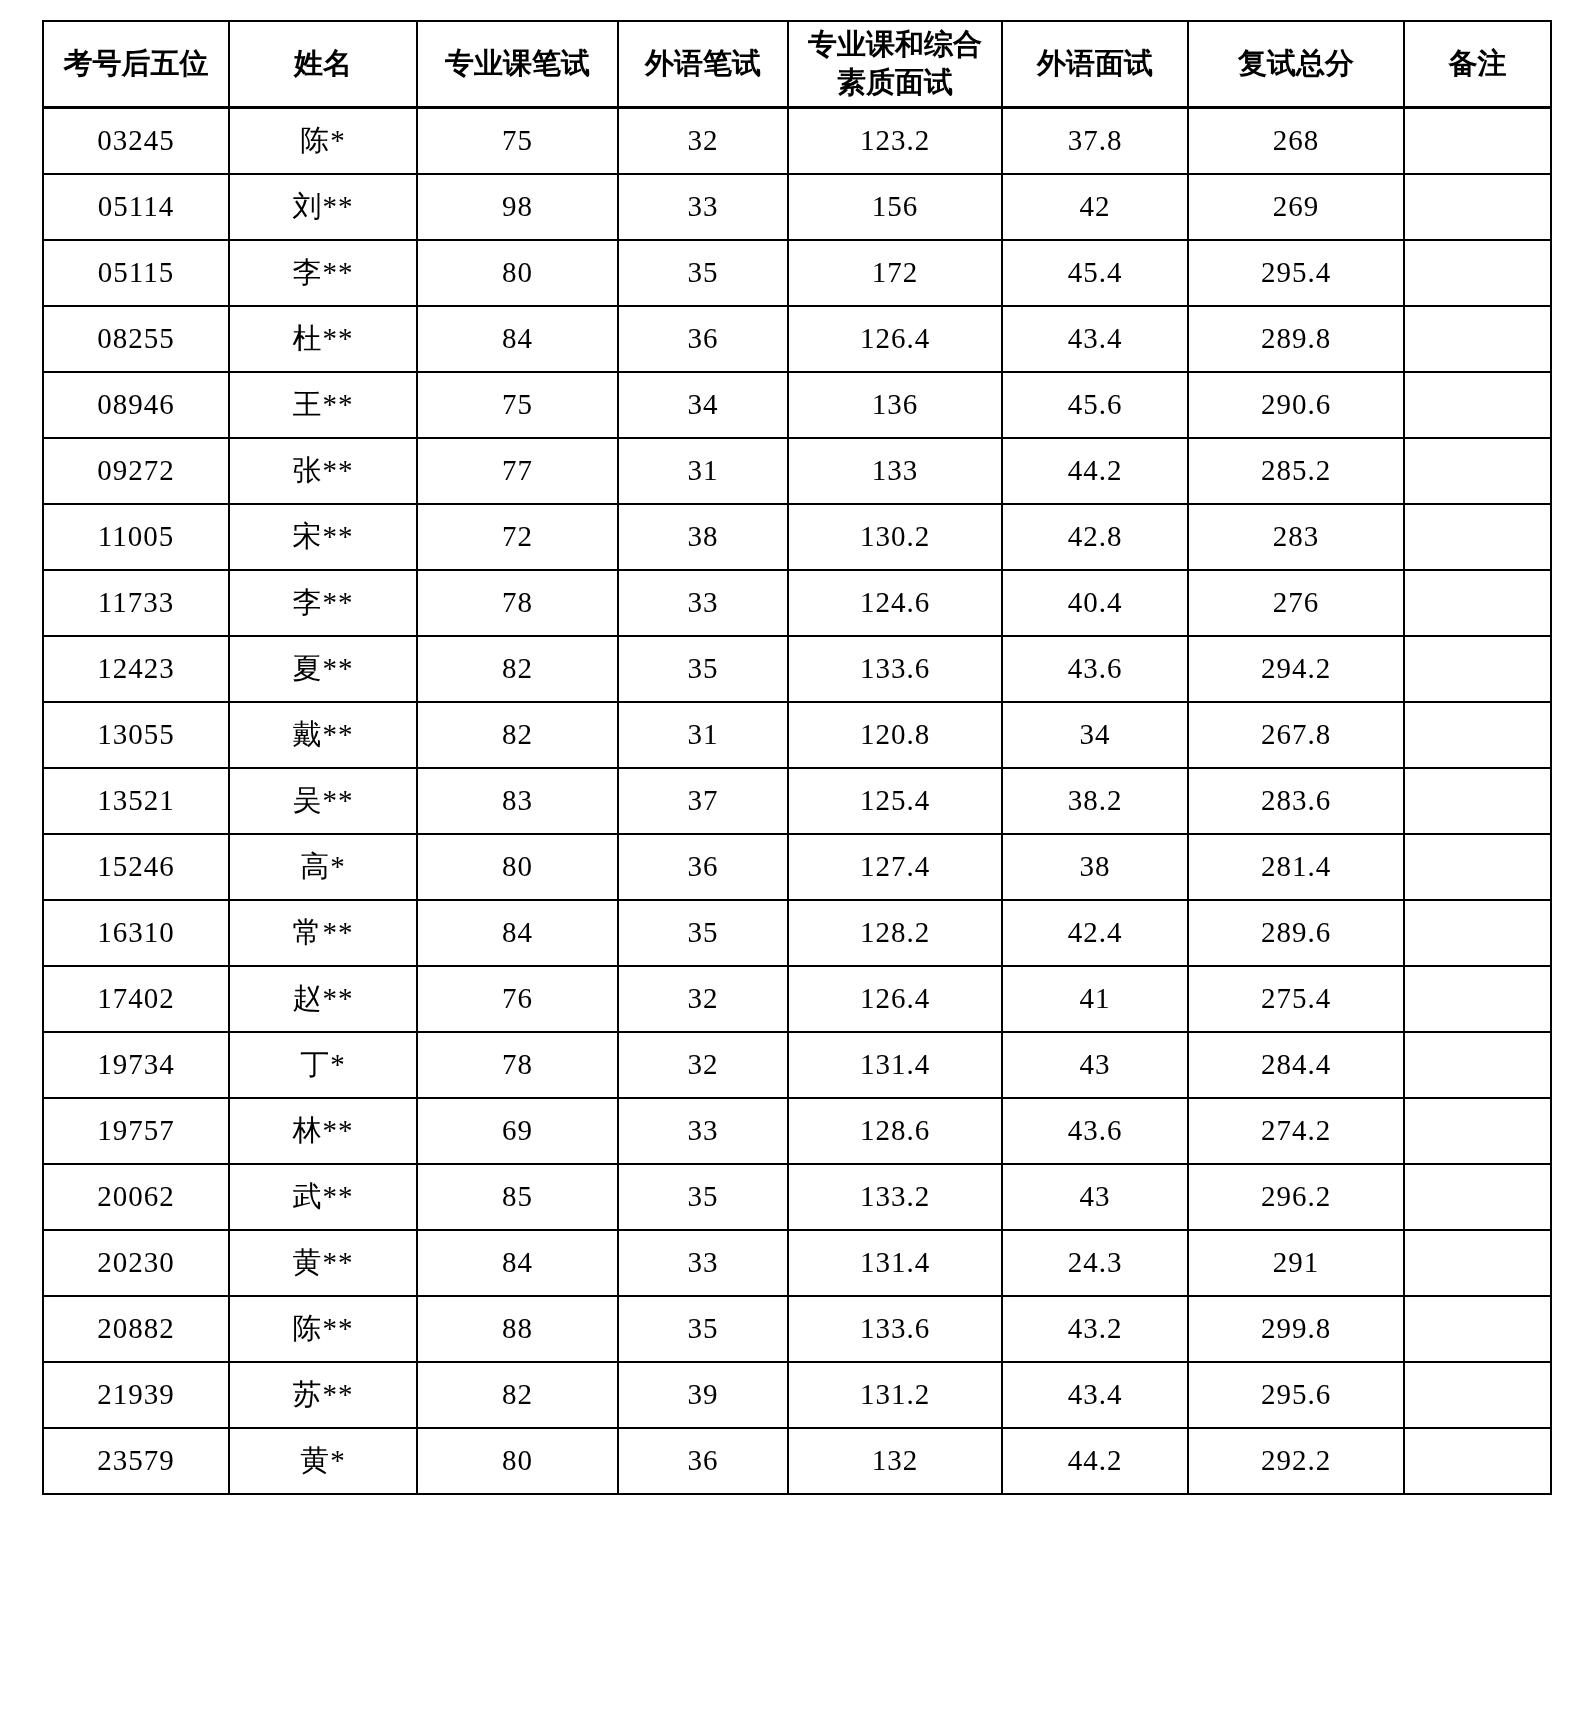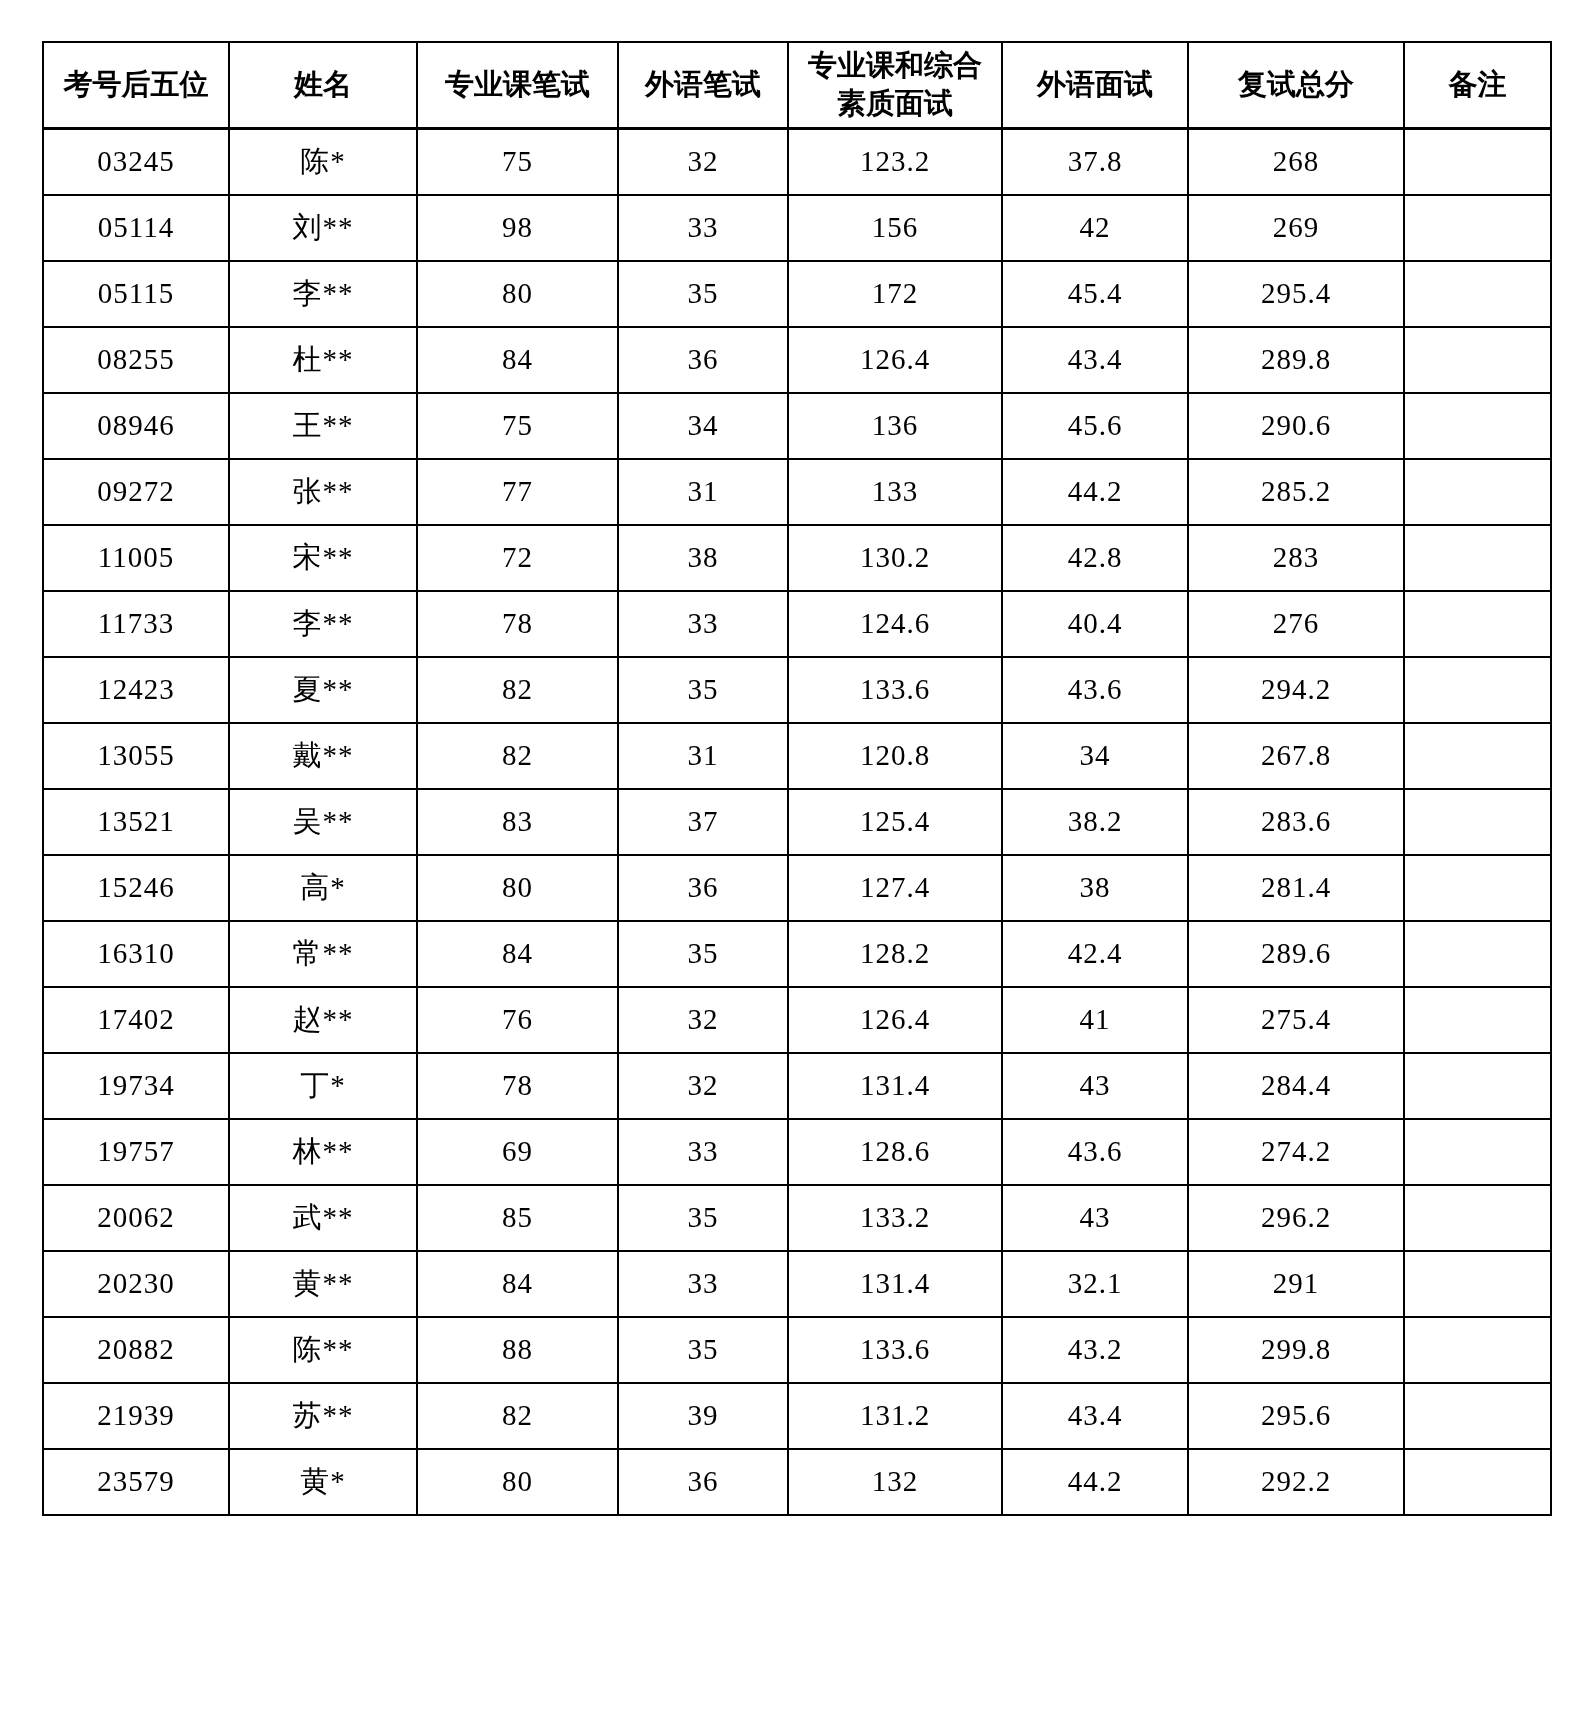--- a/index.html
+++ b/index.html
@@ -12,21 +12,21 @@
   .page {
     position: relative;
     width: 1587px;
     height: 1723px;
     background: #ffffff;
     overflow: hidden;
   }
   .sheet {
     position: absolute;
     left: 42px;
-    top: 41px;
+    top: 20px;
   }
   table.score-table {
     border-collapse: collapse;
     table-layout: fixed;
     width: 1508px;
     border: 2px solid #000000;
   }
   .score-table th, .score-table td {
     border: 2px solid #000000;
     text-align: center;
@@ -246,21 +246,21 @@
             <td>43</td>
             <td>296.2</td>
             <td></td>
           </tr>
           <tr>
             <td>20230</td>
             <td>黄**</td>
             <td>84</td>
             <td>33</td>
             <td>131.4</td>
-            <td>32.1</td>
+            <td>24.3</td>
             <td>291</td>
             <td></td>
           </tr>
           <tr>
             <td>20882</td>
             <td>陈**</td>
             <td>88</td>
             <td>35</td>
             <td>133.6</td>
             <td>43.2</td>

